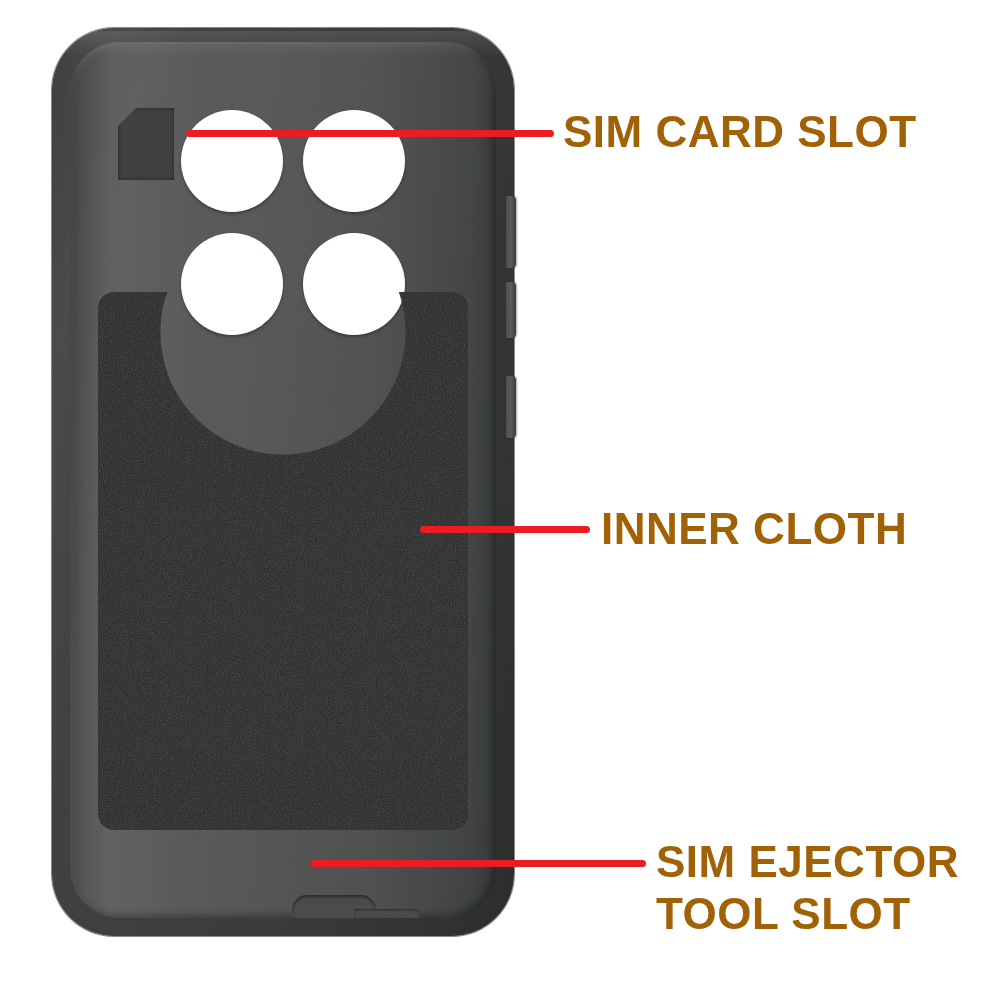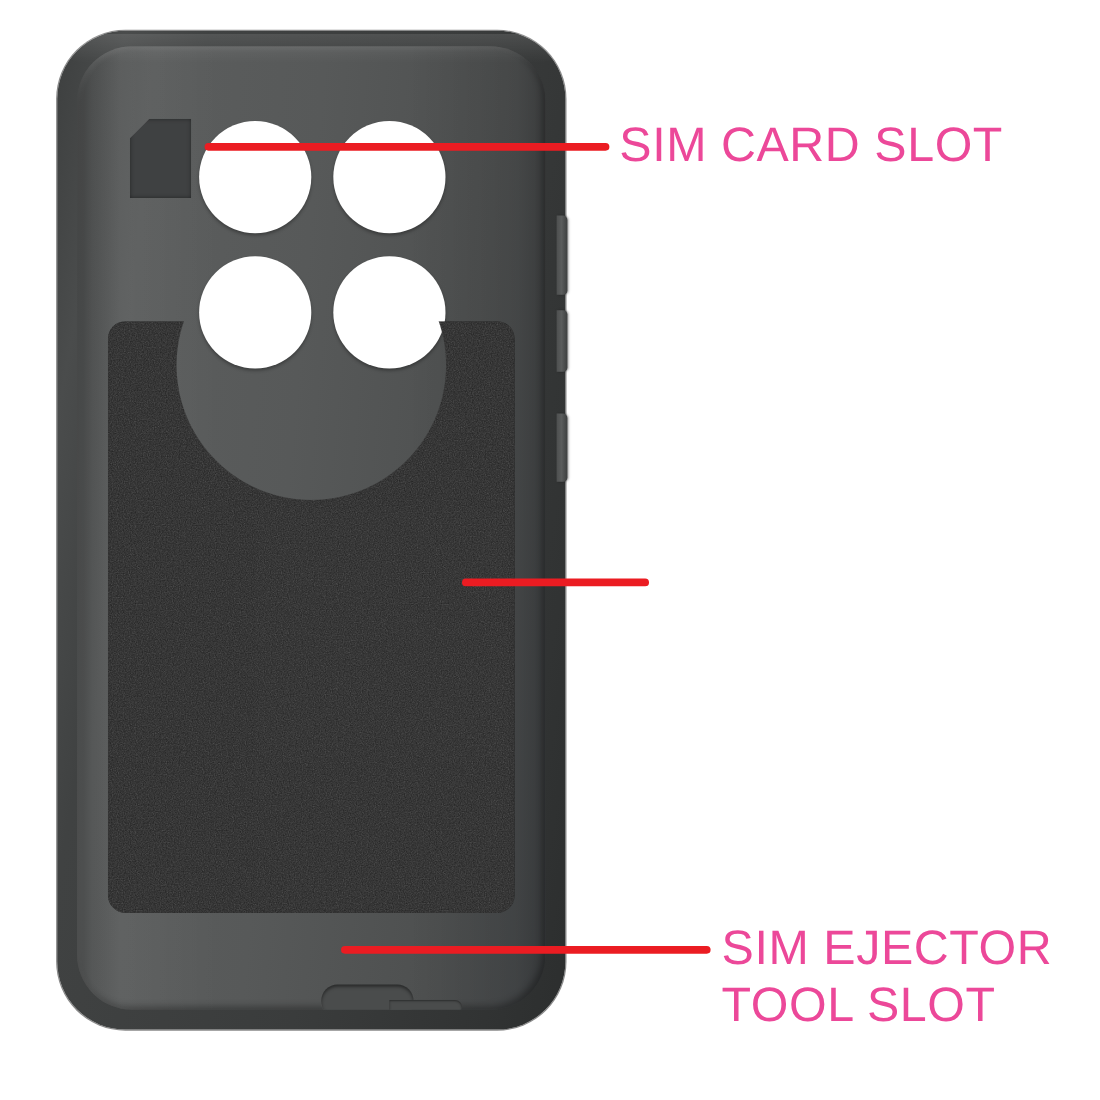--- a/index.html
+++ b/index.html
@@ -165,23 +165,23 @@
     height: 7px;
     background: #eb1c22;
     border-radius: 3.5px;
   }
   .leader-1 { left: 186px; top: 130px; width: 368px; }
   .leader-2 { left: 420px; top: 526px; width: 170px; }
   .leader-3 { left: 310px; top: 860px; width: 336px; }
 
   .label {
     position: absolute;
-    color: #ec4899;
+    color: #a16207;
     font-family: "Liberation Sans", sans-serif;
-    font-weight: 400;
+    font-weight: 700;
     letter-spacing: 0.5px;
     white-space: pre-line;
     line-height: 1.18;
   }
   .label-1 { left: 563px; top: 106px;  font-size: 44px; }
   .label-2 { left: 601px; top: 503px;  font-size: 44px; }
   .label-3 { left: 656px; top: 836px;  font-size: 44px; text-align: left; }
 </style>
 </head>
 <body>
@@ -224,16 +224,17 @@
 
   <div class="side-btn side-btn-1"></div>
   <div class="side-btn side-btn-2"></div>
   <div class="side-btn side-btn-3"></div>
 
   <div class="leader leader-1"></div>
   <div class="leader leader-2"></div>
   <div class="leader leader-3"></div>
 
   <div class="label label-1">SIM CARD SLOT</div>
+  <div class="label label-2">INNER CLOTH</div>
   <div class="label label-3">SIM EJECTOR
 TOOL SLOT</div>
 
 </div>
 
 </body></html>

